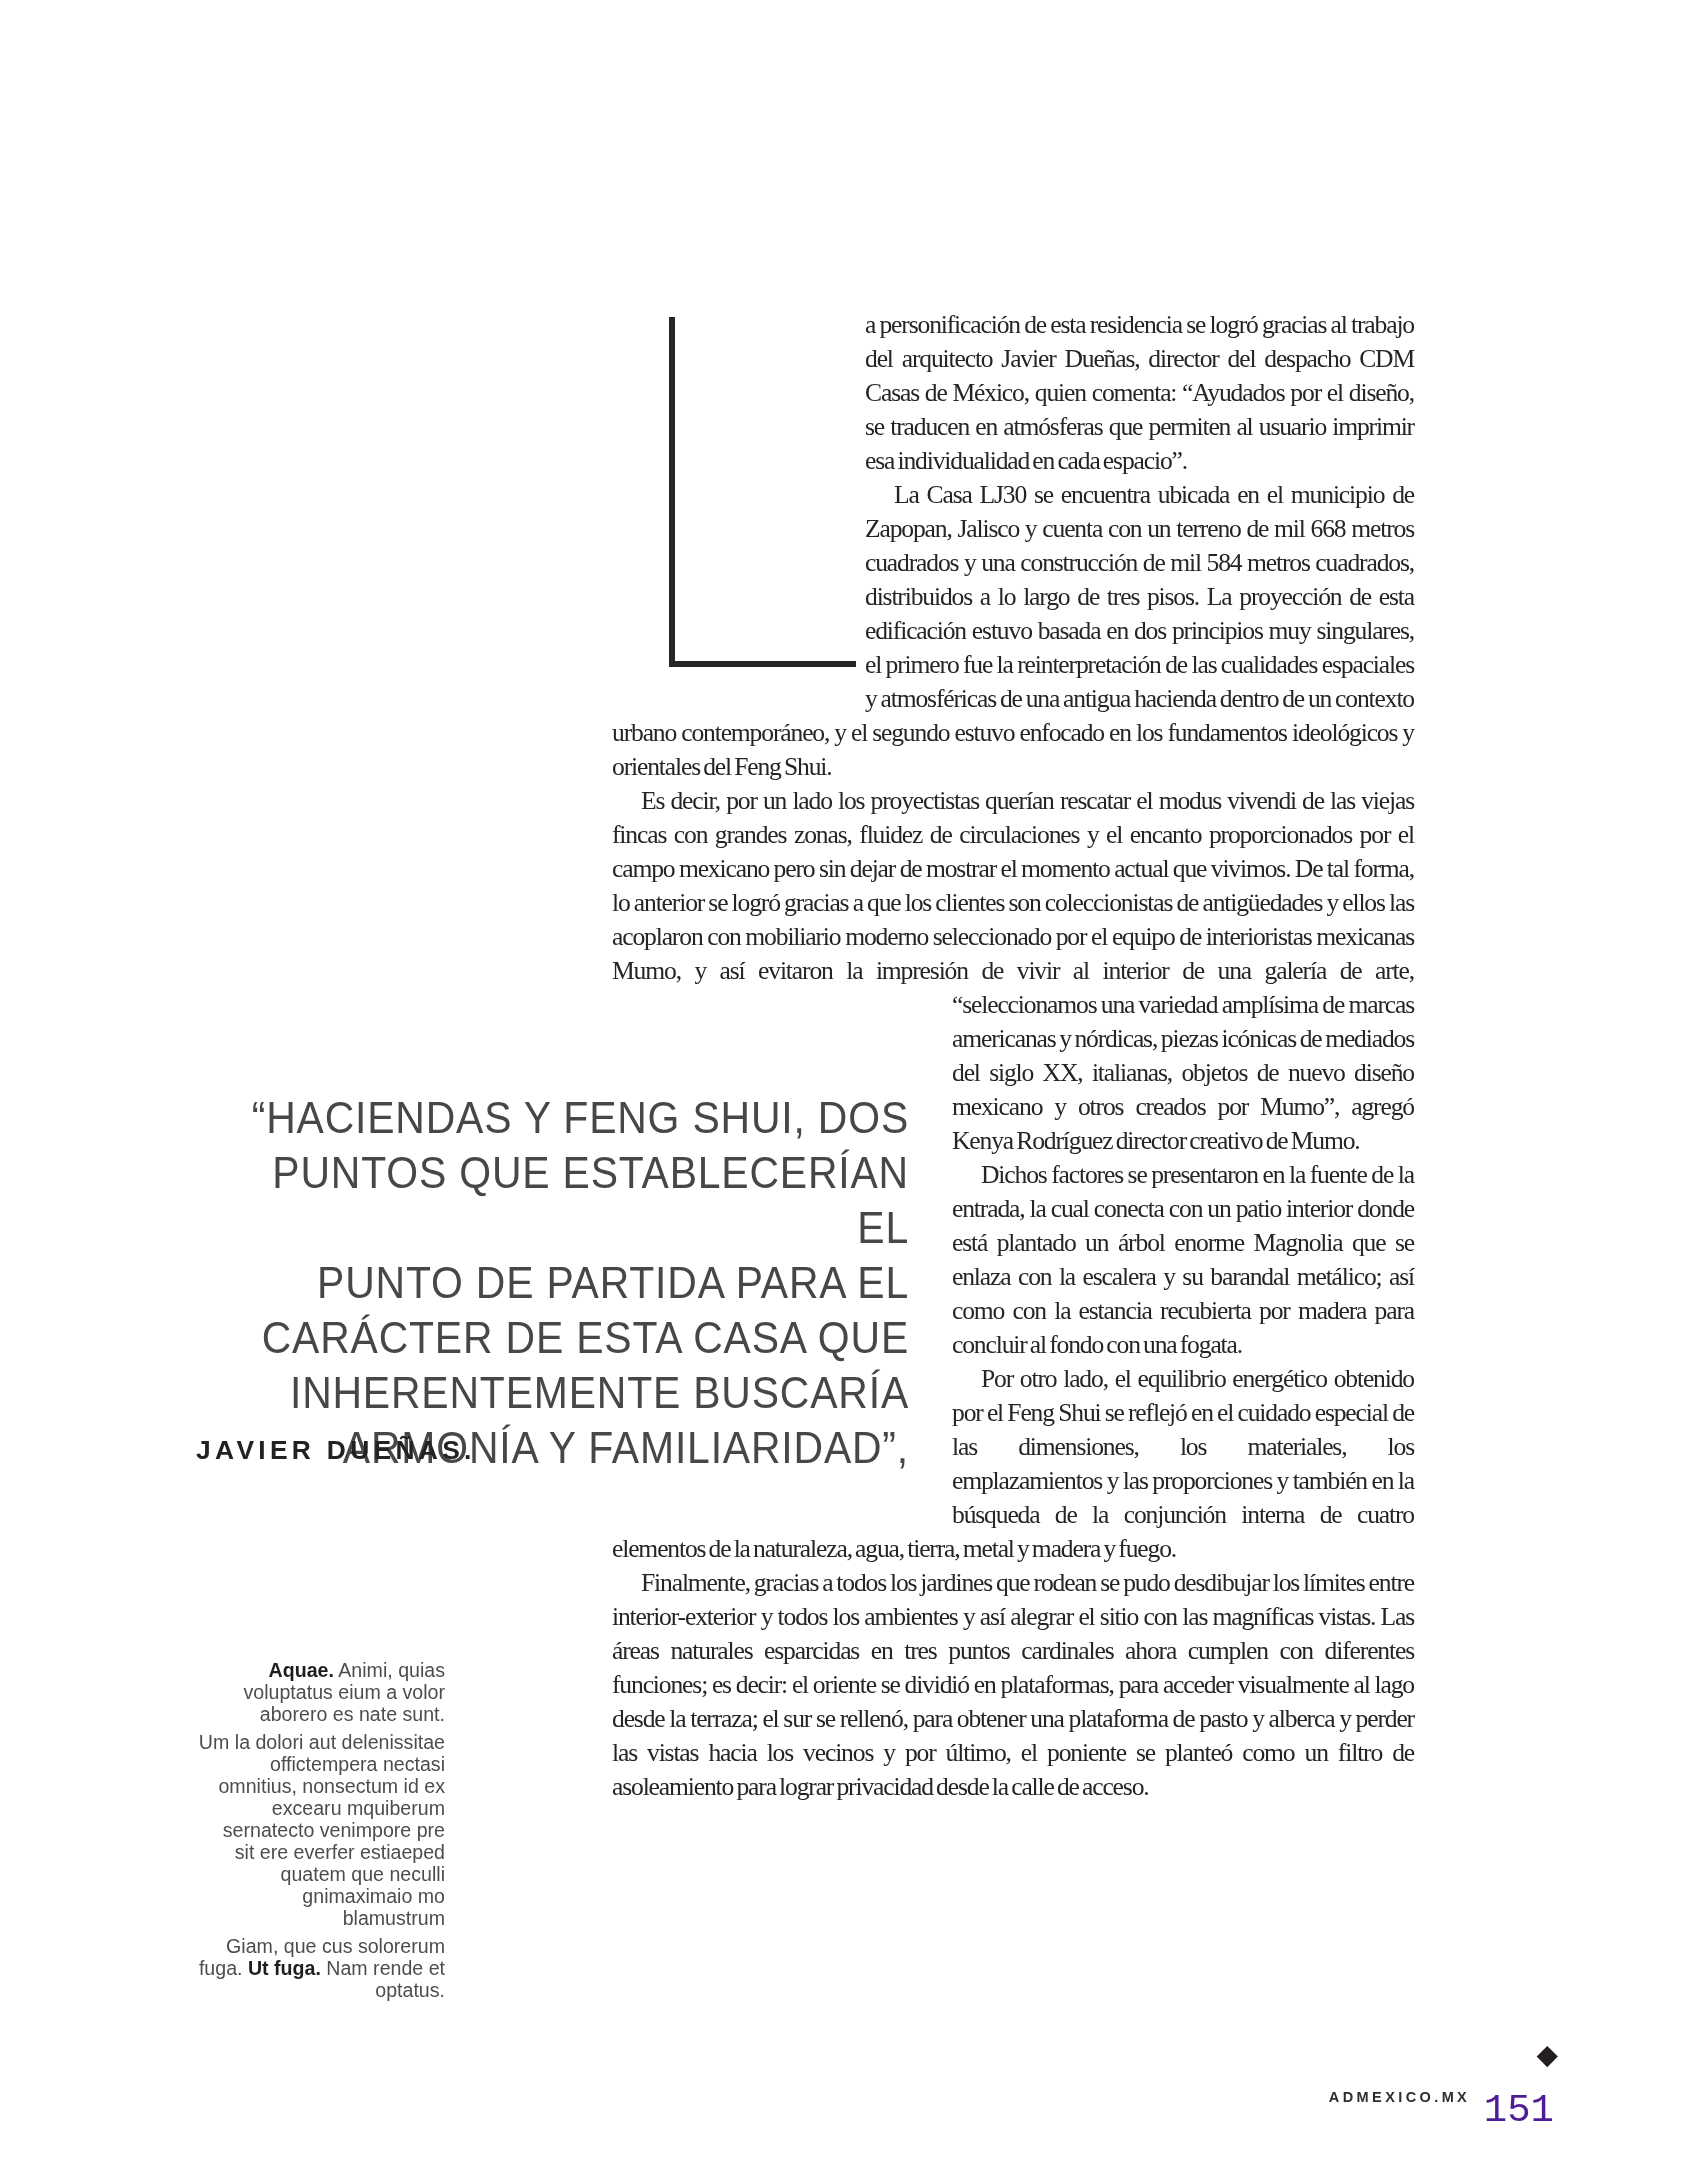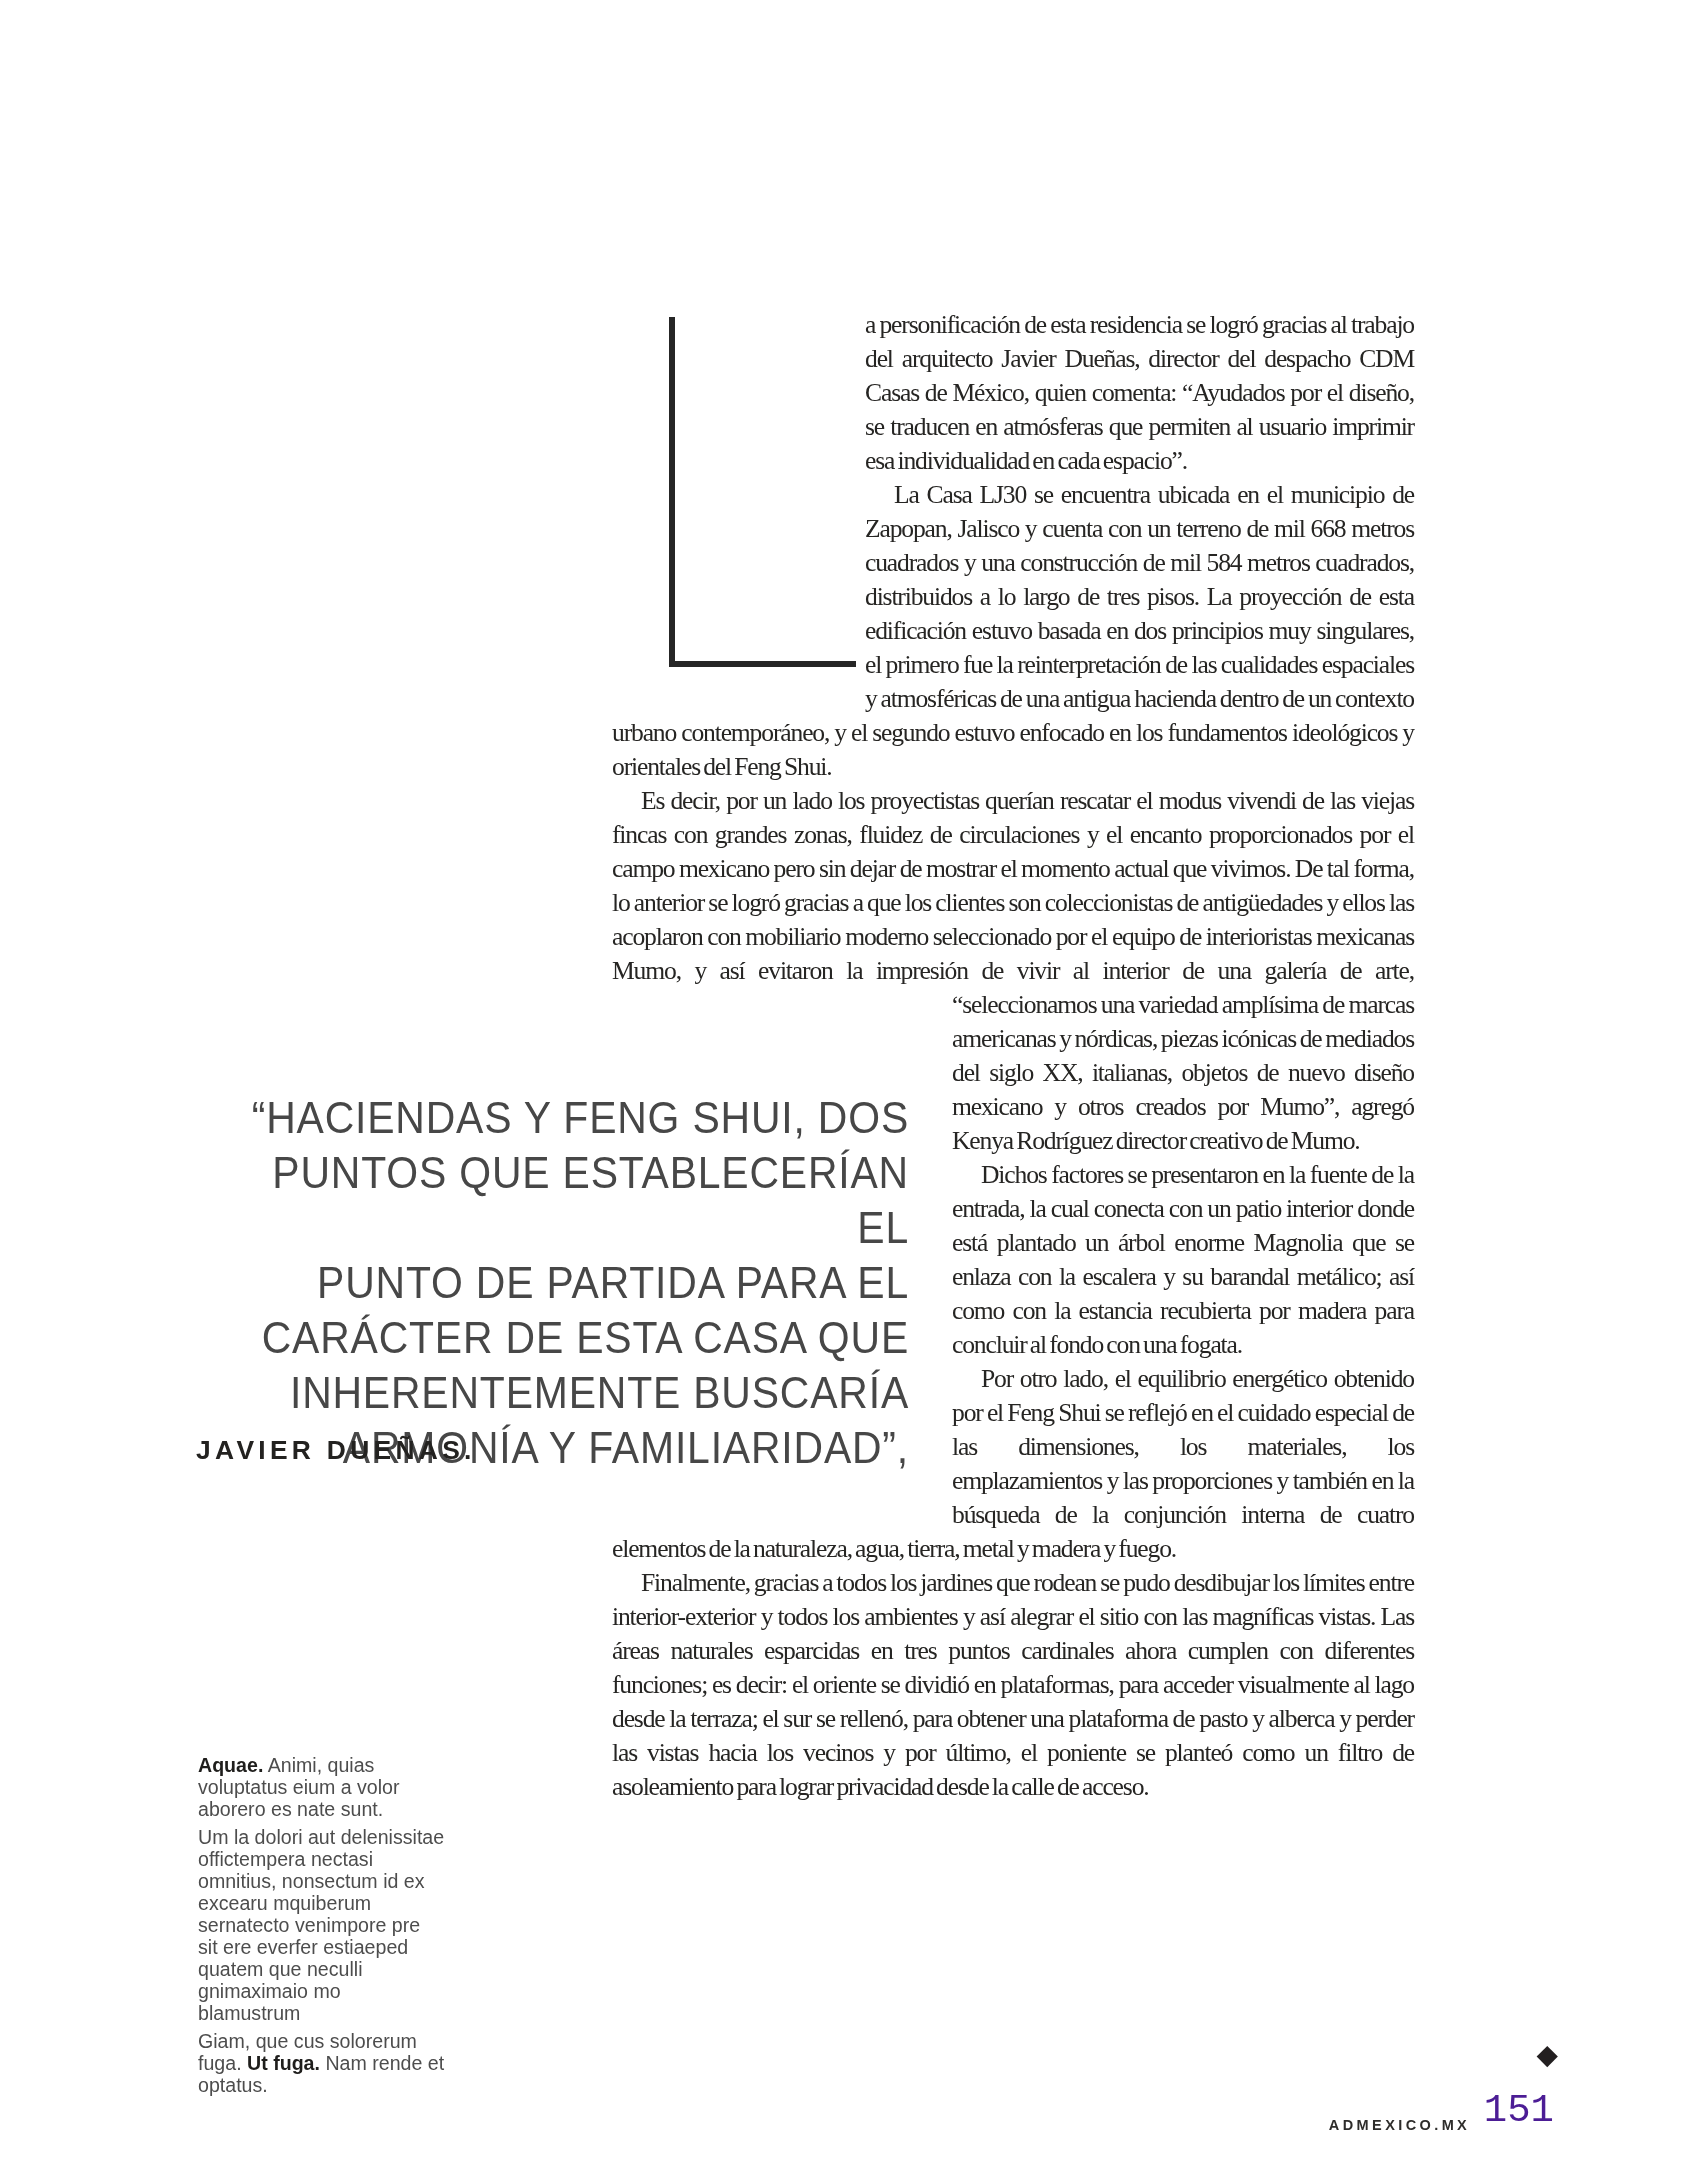--- a/index.html
+++ b/index.html
@@ -59,41 +59,41 @@
     font-family:"Liberation Sans","DejaVu Sans",sans-serif;
     font-size:26.4px;line-height:32px;
     font-weight:700;
     letter-spacing:4.3px;
     color:#232220;
   }
 
   
   .caption{
     position:absolute;
-    left:198px;top:1754px;width:247px;
+    left:198px;top:1659px;width:247px;
     font-family:"Liberation Sans","DejaVu Sans",sans-serif;
     font-size:19.6px;line-height:22px;
     color:#4d4d4d;
-    text-align:left;
+    text-align:right;
   }
   .caption p{margin:0 0 6px 0;padding:0;}
   .caption .cap-bold{font-weight:700;color:#1f1e1c;}
 
   
   .diamond-icon{
     position:absolute;
     left:1540px;top:2049px;
     width:14.5px;height:14.5px;
     background:#231f20;
     transform:rotate(45deg);
   }
   .footer{
     position:absolute;
     right:129px;top:2089px;
-    display:flex;align-items:flex-end;gap:13.6px;
+    display:flex;align-items:flex-start;gap:13.6px;
     white-space:nowrap;
   }
   .footer-site{
     font-family:"Liberation Sans","DejaVu Sans",sans-serif;
     font-size:14.5px;font-weight:700;
     letter-spacing:3.4px;
     color:#2e2d2b;
   }
   .footer-page{
     font-family:Liberation Mono, monospace;

